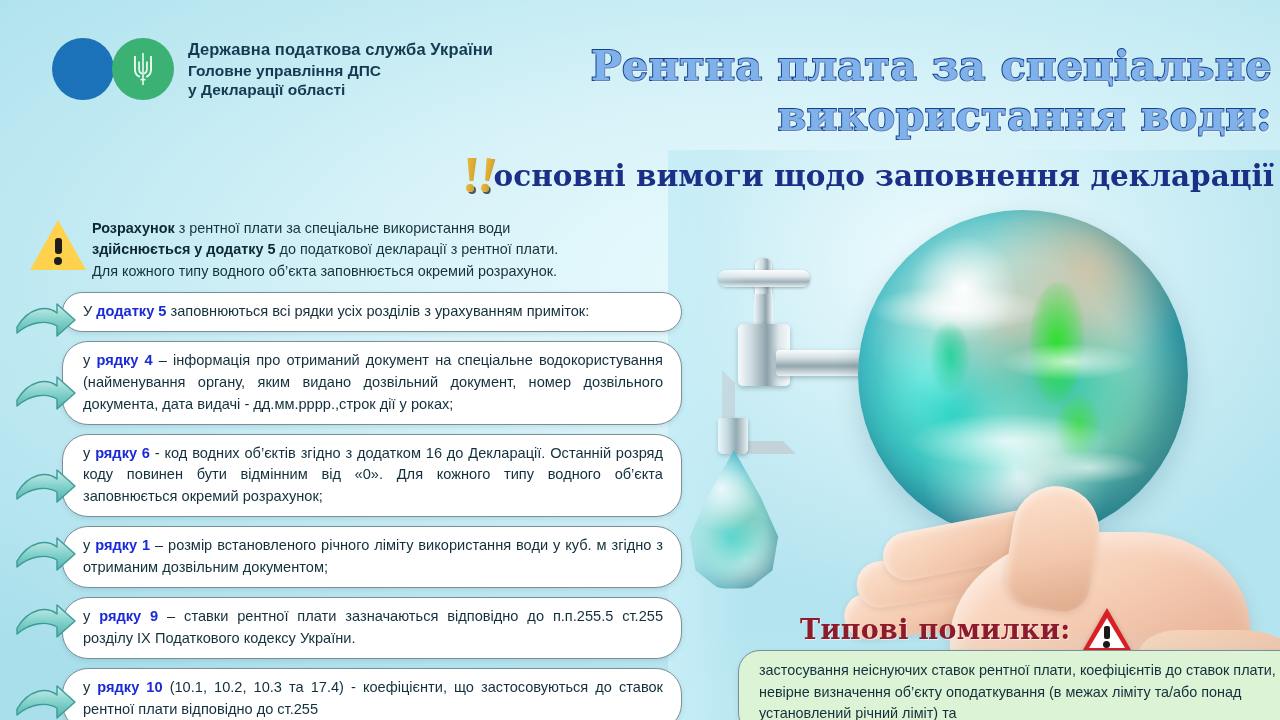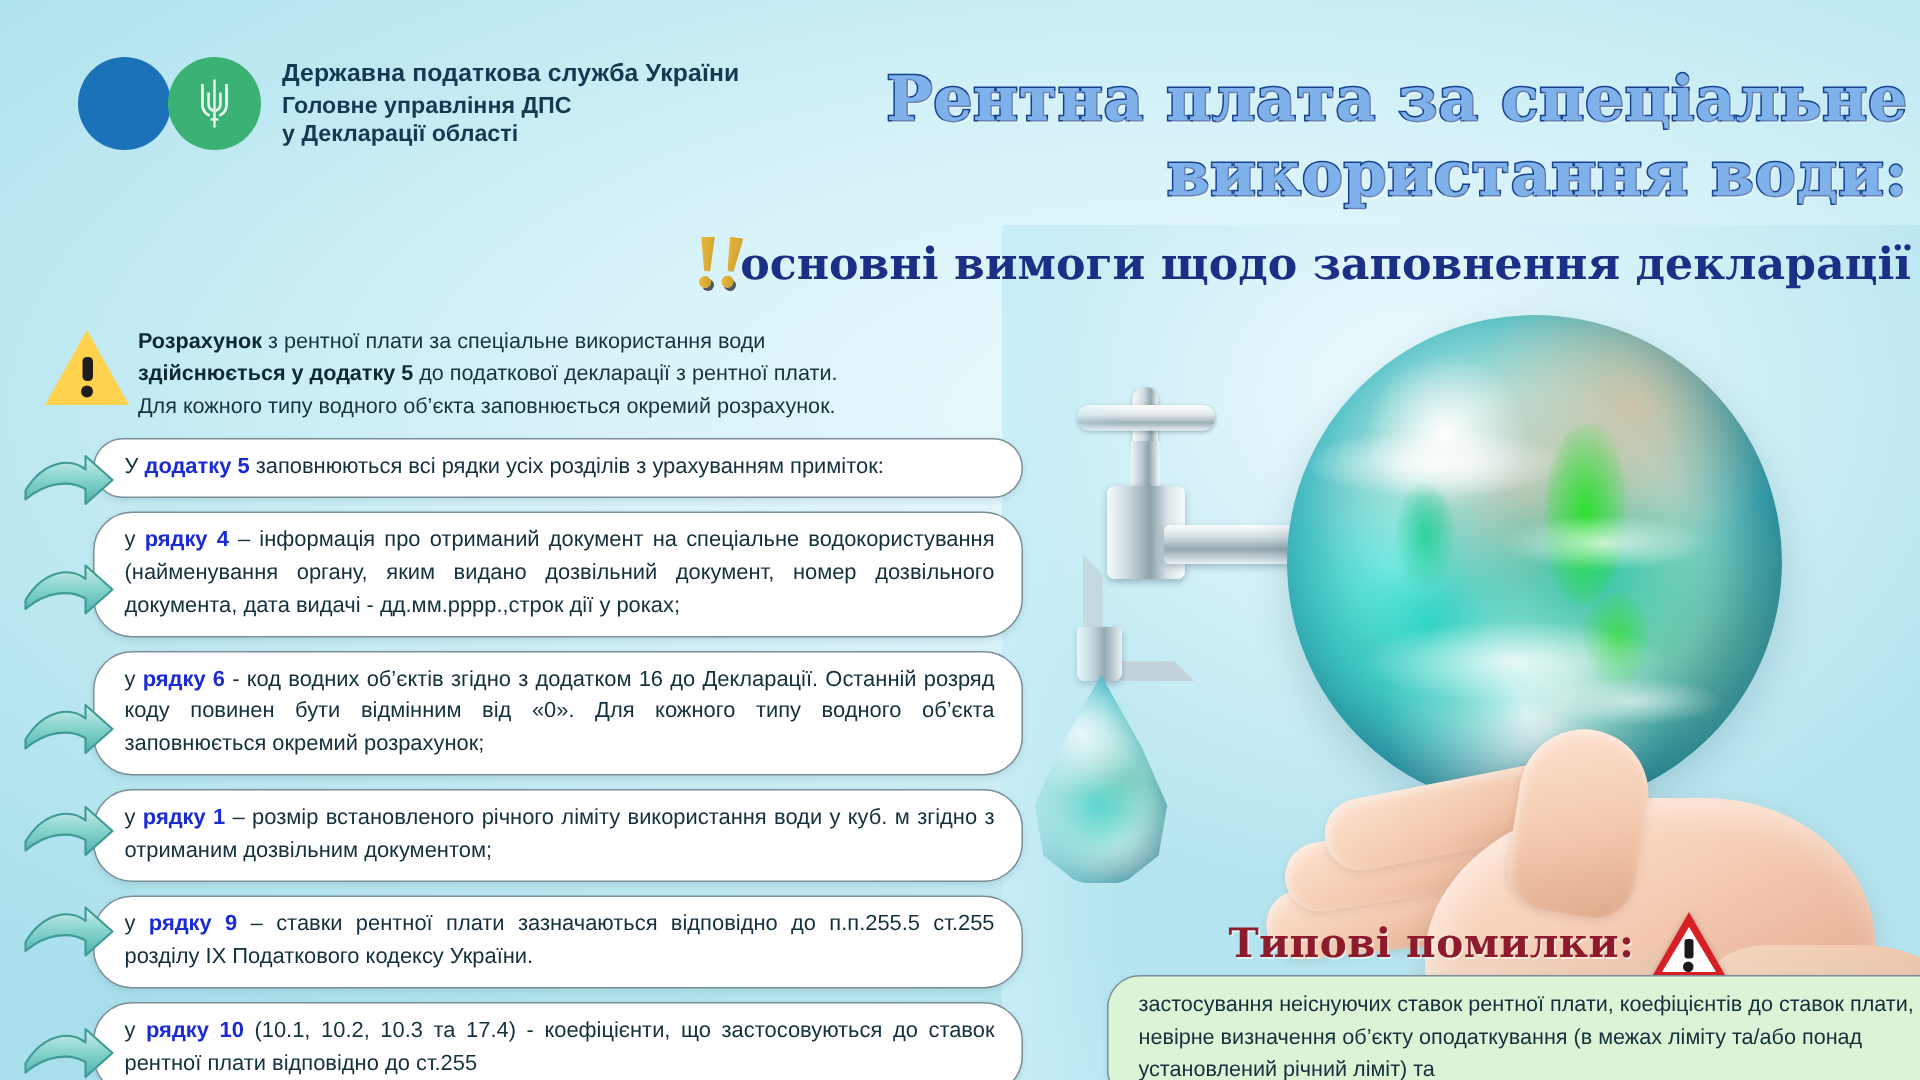--- a/index.html
+++ b/index.html
@@ -176,21 +176,20 @@
     position:absolute;left:-48px;width:62px;height:42px;
   }
   .arrow svg{display:block;}
 
   
   .err-title-row{position:absolute;left:800px;top:608px;display:flex;align-items:center;gap:12px;}
   .err-title{
     font-family:"DejaVu Serif","Liberation Serif",serif;
     font-size:27px;font-weight:bold;color:#8e1b2b;letter-spacing:.3px;
     text-shadow:1px 1px 0 rgba(255,255,255,.55);
-    margin-left:19px;
   }
   .tri-red{width:48px;height:42px;position:relative;}
   .tri-red .sh{position:absolute;left:0;top:0;width:0;height:0;
     border-left:24px solid transparent;border-right:24px solid transparent;border-bottom:42px solid #d91f26;
     filter:drop-shadow(0 1px 2px rgba(0,0,0,.25));}
   .tri-red .inner{position:absolute;left:6px;top:10px;width:0;height:0;
     border-left:18px solid transparent;border-right:18px solid transparent;border-bottom:30px solid #ffffff;}
   .tri-red .bar{position:absolute;left:21px;top:18px;width:6px;height:13px;border-radius:2px;background:#1a1a1a;}
   .tri-red .dot{position:absolute;left:20.5px;top:33px;width:7px;height:7px;border-radius:50%;background:#1a1a1a;}
 

